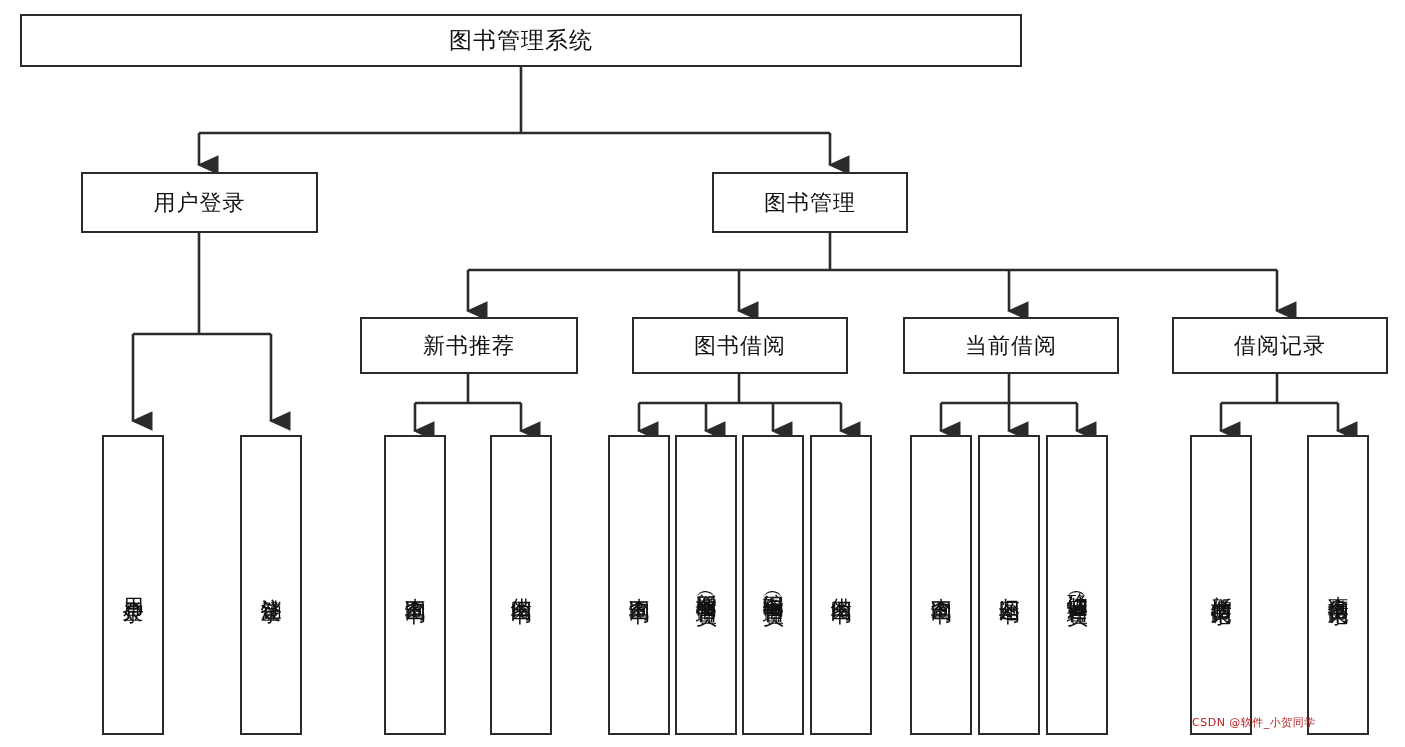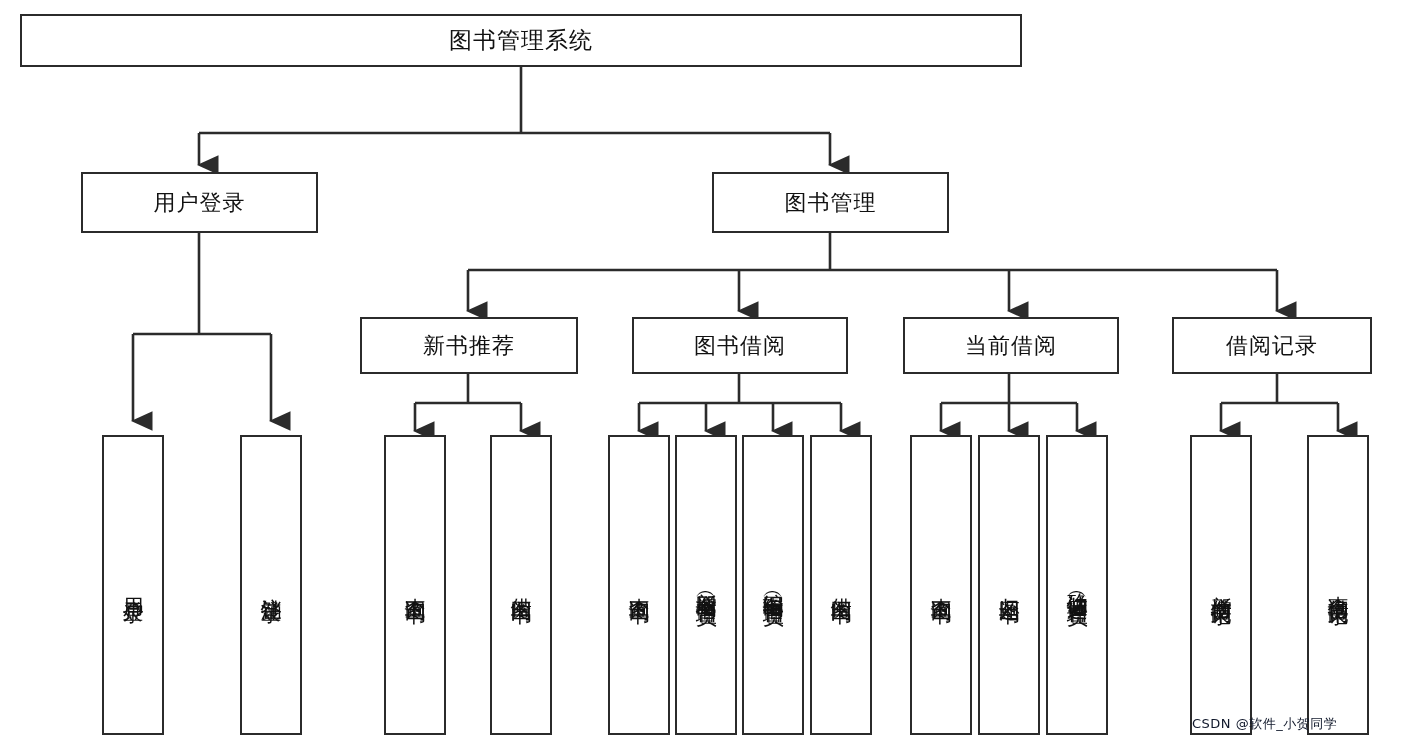--- a/index.html
+++ b/index.html
@@ -46,22 +46,22 @@
   svg.edges {
     position: absolute;
     left: 0;
     top: 0;
     width: 1405px;
     height: 747px;
     pointer-events: none;
   }
   .watermark {
     position: absolute;
-    font-size: 13px;
-    color: #0f172a;
+    font-size: 11px;
+    color: #b91c1c;
     letter-spacing: 0.5px;
     white-space: nowrap;
     font-family: "DejaVu Sans", "Liberation Sans", sans-serif;
   }
 </style>
 </head>
 <body>
 
 <div id="canvas">
 
@@ -115,29 +115,29 @@
       <path d="M 1221 403 L 1338 403"></path>
       <path d="M 1221 403 L 1221 431" marker-end="url(#arrow)"></path>
       <path d="M 1338 403 L 1338 431" marker-end="url(#arrow)"></path>
     </g>
   </svg>
 
   <div class="node horiz root" style="left:20px; top:14px; width:1002px; height:53px;">图书管理系统</div>
 
   <div class="node horiz" style="left:81px; top:172px; width:237px; height:61px;">用户登录</div>
 
-  <div class="node horiz" style="left:712px; top:172px; width:237px; height:61px;">图书管理</div>
+  <div class="node horiz" style="left:712px; top:172px; width:196px; height:61px;">图书管理</div>
 
   <div class="node horiz" style="left:360px; top:317px; width:218px; height:57px;text-align:center;">新书推荐</div>
 
   <div class="node horiz" style="left:903px; top:317px; width:216px; height:57px;">当前借阅</div>
 
   <div class="node horiz" style="left:632px; top:317px; width:216px; height:57px;">图书借阅</div>
 
-  <div class="node horiz" style="left:1172px; top:317px; width:200px; height:57px;font-family:Liberation Serif, serif;">借阅记录</div>
+  <div class="node horiz" style="left:1172px; top:317px; width:216px; height:57px;font-family:Liberation Serif, serif;">借阅记录</div>
 
   <div class="node vert" style="left:102px; top:435px; width:62px; height:300px;">用户登录</div>
 
   <div class="node vert" style="left:240px; top:435px; width:62px; height:300px;">注销登录</div>
 
   <div class="node vert" style="left:384px; top:435px; width:62px; height:300px;">查询图书</div>
 
   <div class="node vert" style="left:490px; top:435px; width:62px; height:300px;">借阅图书</div>
 
   <div class="node vert" style="left:608px; top:435px; width:62px; height:300px;">查询图书</div>

